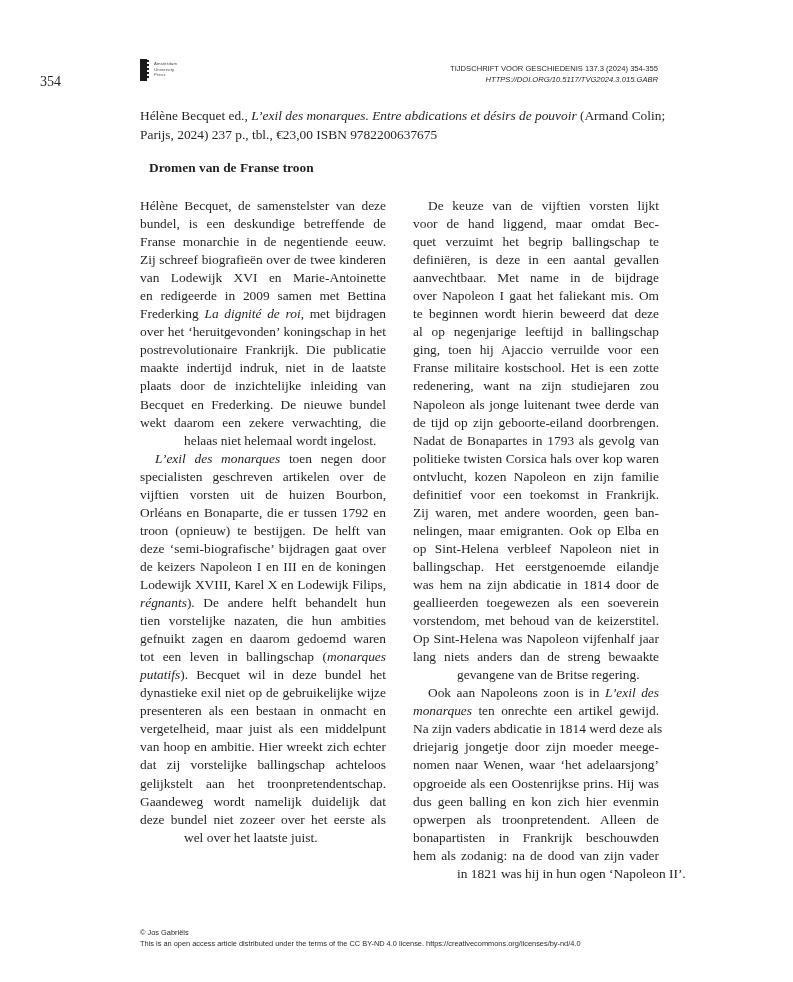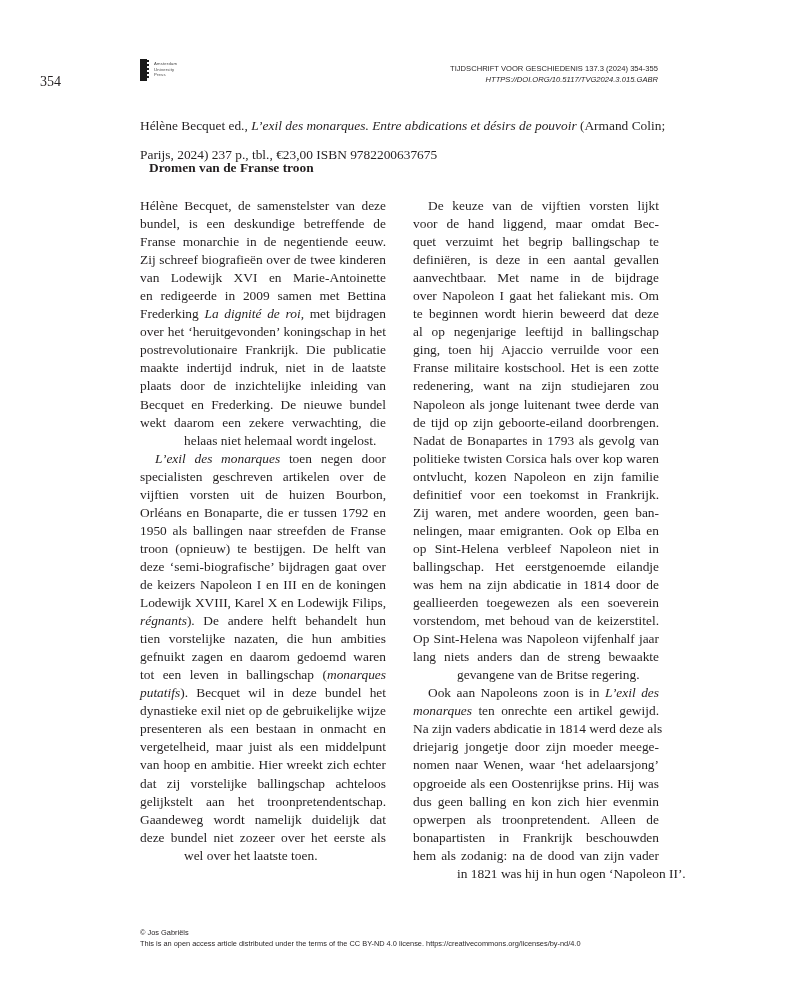--- a/index.html
+++ b/index.html
@@ -10,21 +10,21 @@
   #logo { position: absolute; left: 140px; top: 59px; width: 60px; height: 22px; }
   #logo .bar { position: absolute; left: 0; top: 0; width: 7px; height: 22px; background: #1a1a1a; }
   #logo .bar::after { content: ""; position: absolute; right: -2px; top: 1px; width: 2px; height: 20px;
     background: repeating-linear-gradient(to bottom, #1a1a1a 0 2px, transparent 2px 4px); }
   #logo .lines { position: absolute; left: 14px; top: 2px; font-family: "Liberation Sans", sans-serif; font-size: 4.2px; line-height: 5.6px; color: #444; letter-spacing: 0.2px; }
 
   #journal { position: absolute; right: 135px; top: 63px; text-align: right; font-family: "Liberation Sans", sans-serif; font-size: 7.6px; line-height: 11px; color: #231f20; }
   #journal .doi { font-style: italic; }
 
   #citation { position: absolute; left: 140px; top: 106px; width: 530px; font-family: "Liberation Serif", serif; font-size: 13.4px; line-height: 19px; color: #231f20; }
-  #citation .ln { display: block; white-space: nowrap; margin-top: 10px; }
+  #citation .ln { display: block; white-space: nowrap; }
 
   #title { position: absolute; left: 149px; top: 160px; font-family: "Liberation Serif", serif; font-weight: bold; font-size: 13.4px; color: #231f20; }
 
   .col { position: absolute; top: 197px; width: 246px; font-family: "Liberation Serif", serif; font-size: 13.4px; line-height: 18.05px; color: #231f20; }
   #col-left { left: 140px; }
   #col-right { left: 413px; }
   .col .ln { display: block; white-space: nowrap; text-align: justify; text-align-last: justify; height: 18.05px; }
   .col .ln.last { text-align-last: left; margin-left: 44px; }
   .col .ln.indent { padding-left: 15px; }
   .col i, #citation i { font-style: italic; }
@@ -69,39 +69,38 @@
     <span class="ln"><span>postrevolutionaire Frankrijk. Die publicatie</span></span>
     <span class="ln"><span>maakte indertijd indruk, niet in de laatste</span></span>
     <span class="ln"><span>plaats door de inzichtelijke inleiding van</span></span>
     <span class="ln"><span>Becquet en Frederking. De nieuwe bundel</span></span>
     <span class="ln"><span>wekt daarom een zekere verwachting, die</span></span>
     <span class="ln last"><span>helaas niet helemaal wordt ingelost.</span></span>
     <span class="ln indent"><i>L’exil des monarques</i><span> toen negen door</span></span>
     <span class="ln"><span>specialisten geschreven artikelen over de</span></span>
     <span class="ln"><span>vijftien vorsten uit de huizen Bourbon,</span></span>
     <span class="ln"><span>Orléans en Bonaparte, die er tussen 1792 en</span></span>
-    <span class="ln"><span>1950 als ballingen naar streefden de Franse</span></span>
     <span class="ln"><span>troon (opnieuw) te bestijgen. De helft van</span></span>
     <span class="ln"><span>deze ‘semi-biografische’ bijdragen gaat over</span></span>
     <span class="ln"><span>de keizers Napoleon I en III en de koningen</span></span>
     <span class="ln"><span>Lodewijk XVIII, Karel X en Lodewijk Filips,</span></span>
     <span class="ln"><i>régnants</i><span>). De andere helft behandelt hun</span></span>
     <span class="ln"><span>tien vorstelijke nazaten, die hun ambities</span></span>
     <span class="ln"><span>gefnuikt zagen en daarom gedoemd waren</span></span>
     <span class="ln"><span>tot een leven in ballingschap (</span><i>monarques</i></span>
     <span class="ln"><i>putatifs</i><span>). Becquet wil in deze bundel het</span></span>
     <span class="ln"><span>dynastieke exil niet op de gebruikelijke wijze</span></span>
     <span class="ln"><span>presenteren als een bestaan in onmacht en</span></span>
     <span class="ln"><span>vergetelheid, maar juist als een middelpunt</span></span>
     <span class="ln"><span>van hoop en ambitie. Hier wreekt zich echter</span></span>
     <span class="ln"><span>dat zij vorstelijke ballingschap achteloos</span></span>
     <span class="ln"><span>gelijkstelt aan het troonpretendentschap.</span></span>
     <span class="ln"><span>Gaandeweg wordt namelijk duidelijk dat</span></span>
     <span class="ln"><span>deze bundel niet zozeer over het eerste als</span></span>
-    <span class="ln last"><span>wel over het laatste toen.</span></span>
+    <span class="ln last"><span>wel over het laatste juist.</span></span>
   </div>
 <div id="col-right" class="col">
     <span class="ln indent"><span>De keuze van de vijftien vorsten lijkt</span></span>
     <span class="ln"><span>voor de hand liggend, maar omdat Bec-</span></span>
     <span class="ln"><span>quet verzuimt het begrip ballingschap te</span></span>
     <span class="ln"><span>definiëren, is deze in een aantal gevallen</span></span>
     <span class="ln"><span>aanvechtbaar. Met name in de bijdrage</span></span>
     <span class="ln"><span>over Napoleon I gaat het faliekant mis. Om</span></span>
     <span class="ln"><span>te beginnen wordt hierin beweerd dat deze</span></span>
     <span class="ln"><span>al op negenjarige leeftijd in ballingschap</span></span>

